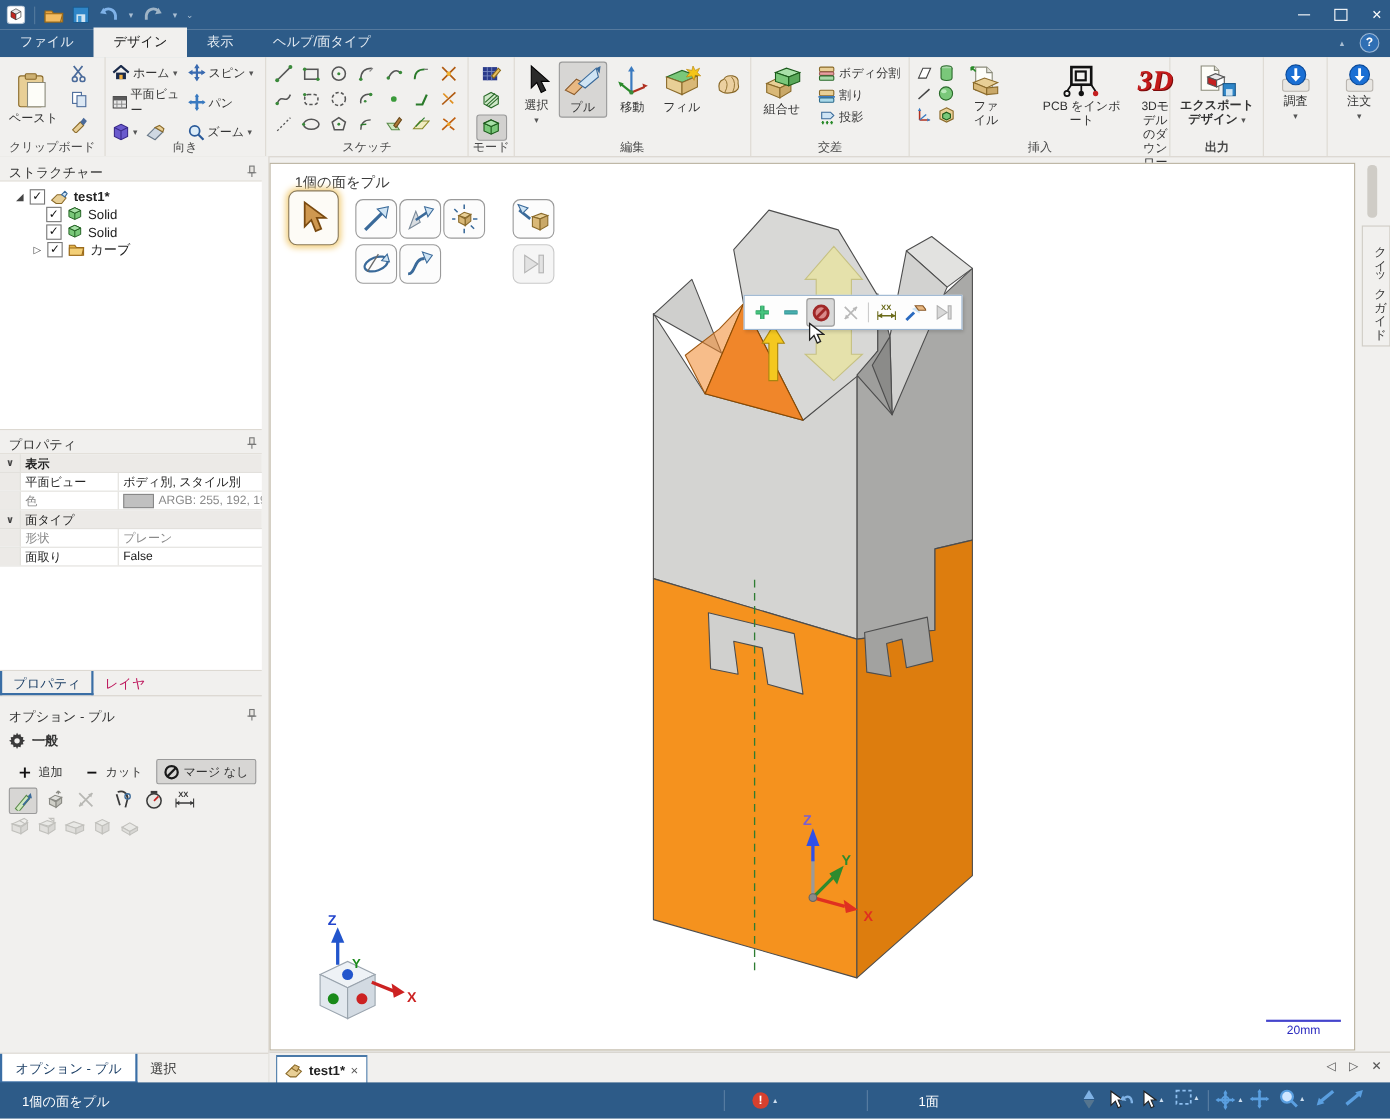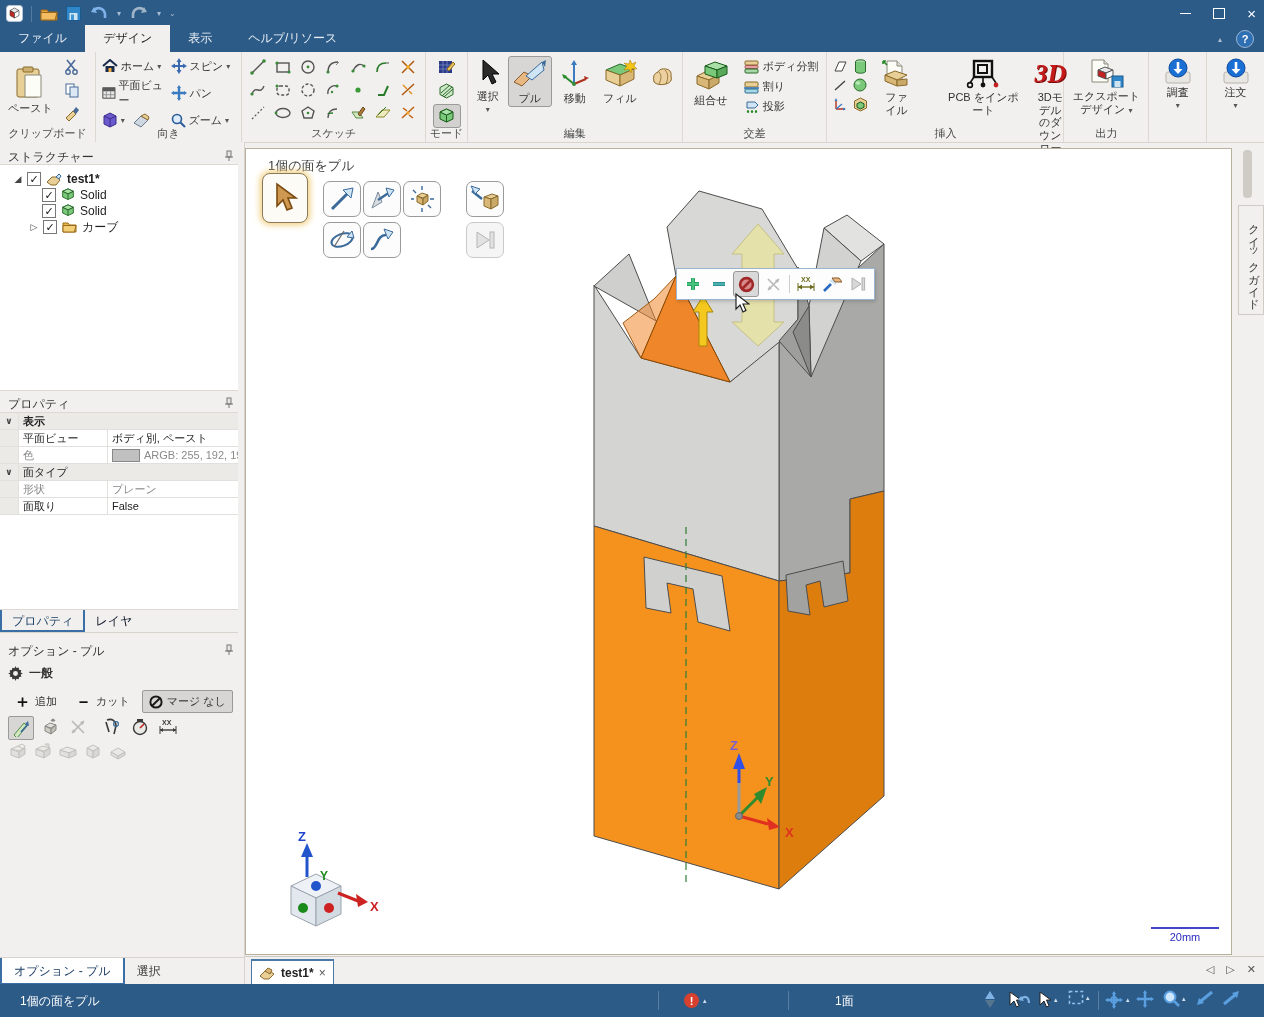--- a/index.html
+++ b/index.html
@@ -52,21 +52,21 @@
   
   .pgrid{font-size:11px;color:#222;}
   .prow{display:flex;height:16px;align-items:stretch;border-bottom:1px solid #e2e0dc;}
   .pgut{width:18px;background:#eceae7;border-right:1px solid #e2e0dc;display:flex;align-items:center;justify-content:center;font-size:9px;color:#444;flex:none;}
   .pname{width:84px;padding-left:4px;display:flex;align-items:center;border-right:1px solid #e2e0dc;flex:none;}
   .pval{flex:1;padding-left:4px;display:flex;align-items:center;gap:4px;overflow:hidden;white-space:nowrap;}
   .psec{font-weight:bold;background:#eceae7;}
   .gray{color:#8a8a8a;}
   .swatch{width:26px;height:11px;background:#c0c0c0;border:1px solid #888;flex:none;}
   .ptabs{position:absolute;left:0;width:238px;height:22px;display:flex;font-size:12px;border-bottom:1px solid #d8d4cd;}
-  .ptab{padding:3px 10px;color:#0f172a;}
+  .ptab{padding:3px 10px;color:#be185d;}
   .ptab.active{border-left:2px solid #3a6ea5;border-right:2px solid #3a6ea5;border-bottom:2px solid #3a6ea5;background:#f1f0ee;color:#1c3f66;}
   .optbtn{display:inline-flex;align-items:center;gap:4px;font-size:11px;color:#333;padding:3px 6px;border-radius:2px;}
   .optbtn.sel{background:#d7d6d4;border:1px solid #9a9a9a;}
   .toolico{width:24px;height:22px;display:flex;align-items:center;justify-content:center;border-radius:2px;}
   .toolico.sel{background:#d7d6d4;border:1px solid #9a9a9a;}
   .btabs{position:absolute;left:0;top:815px;width:244px;height:27px;background:#f1f0ee;display:flex;font-size:12px;border-top:1px solid #d8d4cd;}
   .btab{padding:5px 12px;color:#333;}
   .btab.active{color:#1c3f66;border-left:2px solid #3a6ea5;border-right:2px solid #3a6ea5;border-bottom:2px solid #3a6ea5;background:#fff;}
   
   .viewport{position:absolute;left:245px;top:148px;width:987px;height:807px;background:#fff;border:1px solid #b9b19e;box-sizing:border-box;}
@@ -150,21 +150,21 @@
     <span class="minico"></span>
     <span class="maxico"></span>
     <span class="closeico">×</span>
   </div>
 </div>
 
 <div class="tabrow">
   <div class="mtab">ファイル</div>
   <div class="mtab active">デザイン</div>
   <div class="mtab">表示</div>
-  <div class="mtab">ヘルプ/リソース</div>
+  <div class="mtab">ヘルプ/面タイプ</div>
   <div class="tabrow-right">
     <span class="caret">▴</span>
     <span class="helpq">?</span>
   </div>
 </div>
 
 <div class="ribbon">
 
   <div class="grp" style="width:96px;">
     <div class="row" style="gap:4px;margin-top:3px;">
@@ -574,21 +574,21 @@
         <span class="rlabel" style="width:74px;">PCB をインポート</span>
       </div>
       <div class="bigbtn" style="margin-top:1px;">
         <span style="font-size:26px;font-weight:bold;font-style:italic;color:#c41a1a;font-family:'Liberation Serif','DejaVu Serif',serif;line-height:30px;text-shadow:1px 1px 0 #7a0a0a;">3D</span>
         <span class="rlabel">3Dモデルのダウンロード</span>
       </div>
     </div>
     <div class="grplabel">挿入</div>
   </div>
 
-  <div class="grp" style="width:84px;">
+  <div class="grp" style="width:84px;font-weight:bold;">
     <div class="bigbtn" style="margin:2px auto 0;">
       <svg width="36" height="30" viewBox="0 0 36 30">
           <path d="M4 2h12l4 4v18H4z" fill="#fdfdf8" stroke="#8a8a7a"></path>
           <path d="M16 2v4h4" fill="#e0e0d8" stroke="#8a8a7a"></path>
           <path d="M10 12 17 9l8 3-7 3z" fill="#e8e8e8" stroke="#555"></path>
           <path d="M10 12v6l8 3v-6z" fill="#c42020" stroke="#555"></path>
           <path d="M25 12v6l-7 3v-6z" fill="#fff" stroke="#555"></path>
           <rect x="24" y="18" width="11" height="11" fill="#2f86c8" stroke="#1a5a8e"></rect>
           <rect x="26.5" y="23" width="6" height="6" fill="#cfe4f2"></rect>
         </svg>
@@ -692,21 +692,21 @@
       </span>
   </div>
   <div class="whitebox pgrid" style="top:270px;height:196px;">
     <div class="prow psec">
       <span class="pgut">∨</span>
       <span class="pval" style="font-weight:bold;">表示</span>
     </div>
     <div class="prow">
       <span class="pgut"></span>
       <span class="pname">平面ビュー</span>
-      <span class="pval">ボディ別, ペースト</span>
+      <span class="pval">ボディ別, スタイル別</span>
     </div>
     <div class="prow">
       <span class="pgut"></span>
       <span class="pname gray">色</span>
       <span class="pval gray">
           <span class="swatch"></span>
           <span>ARGB: 255, 192, 192</span>
         </span>
     </div>
     <div class="prow psec">

